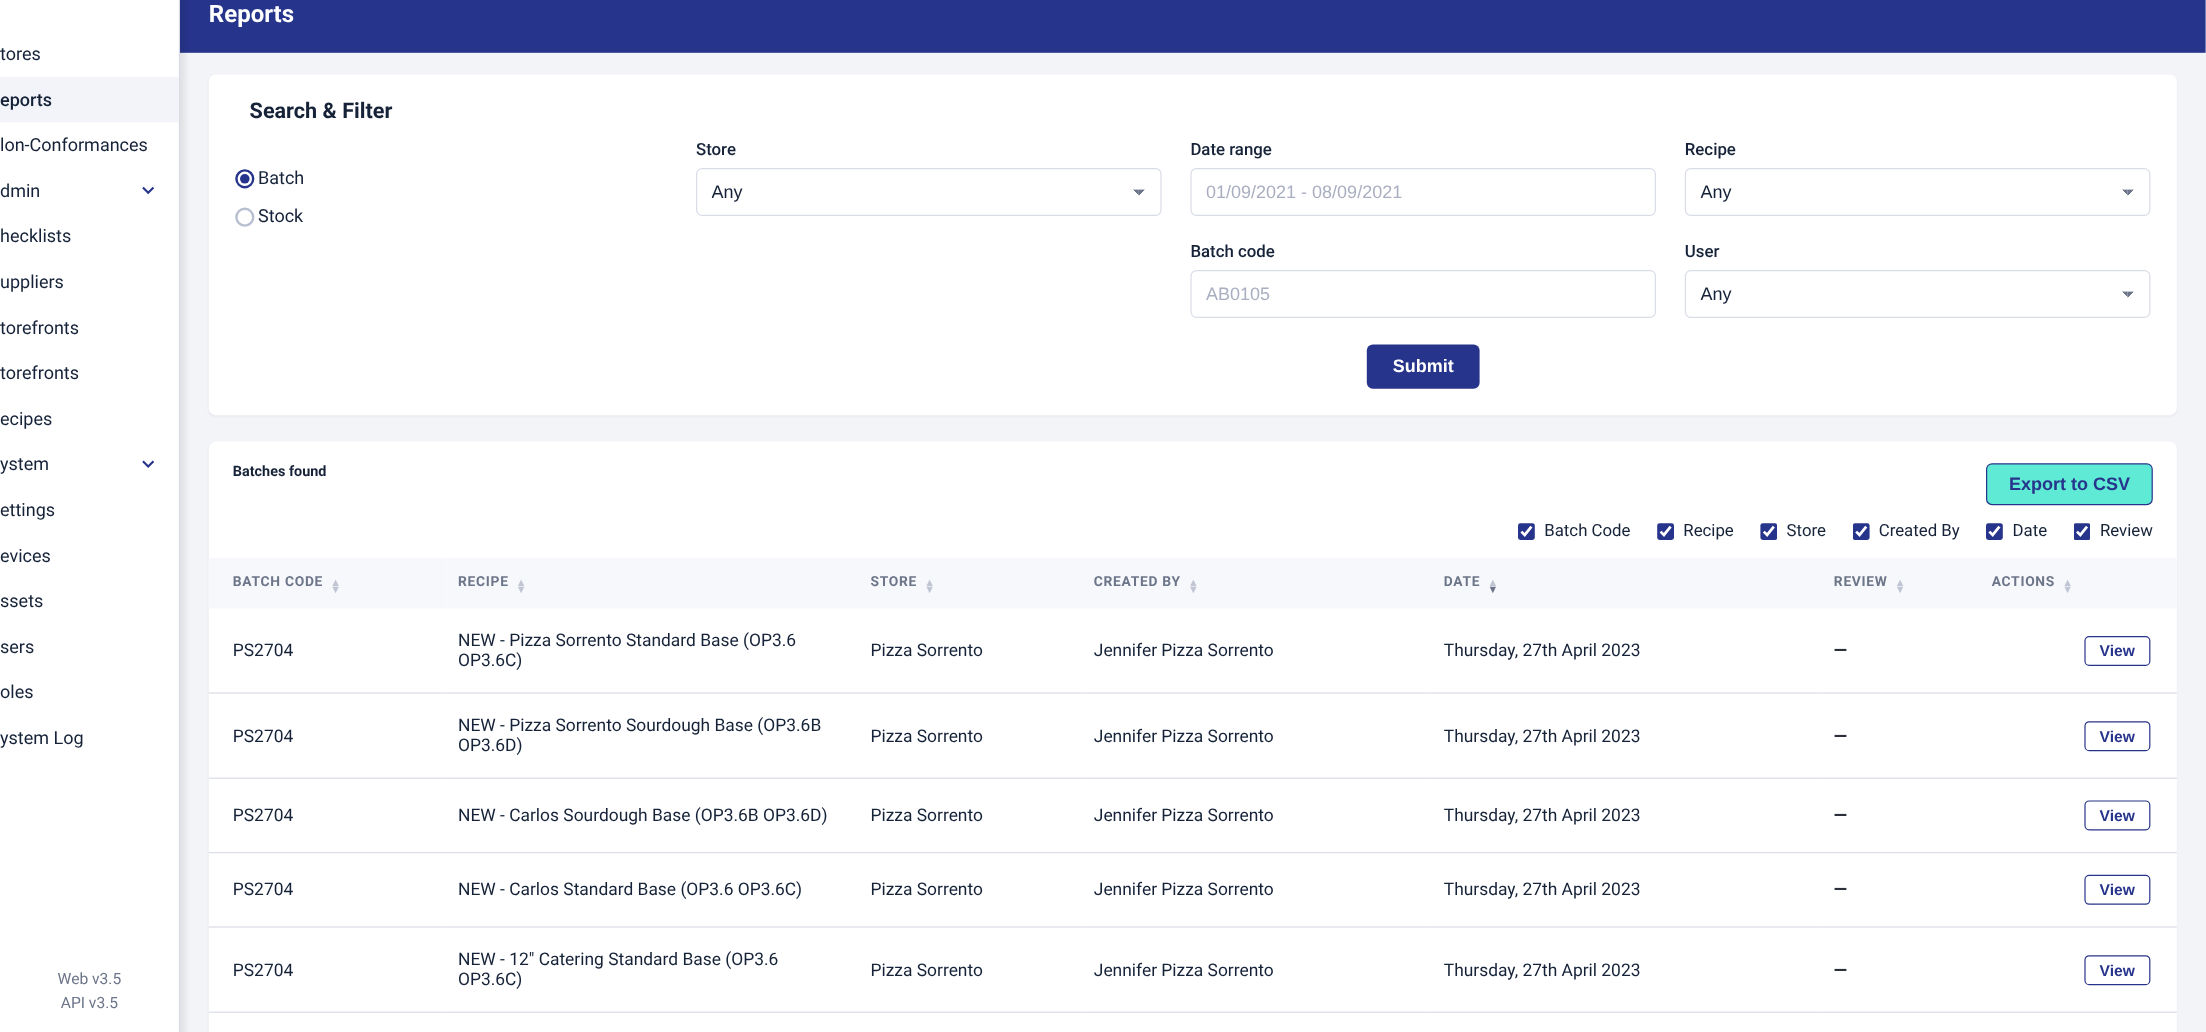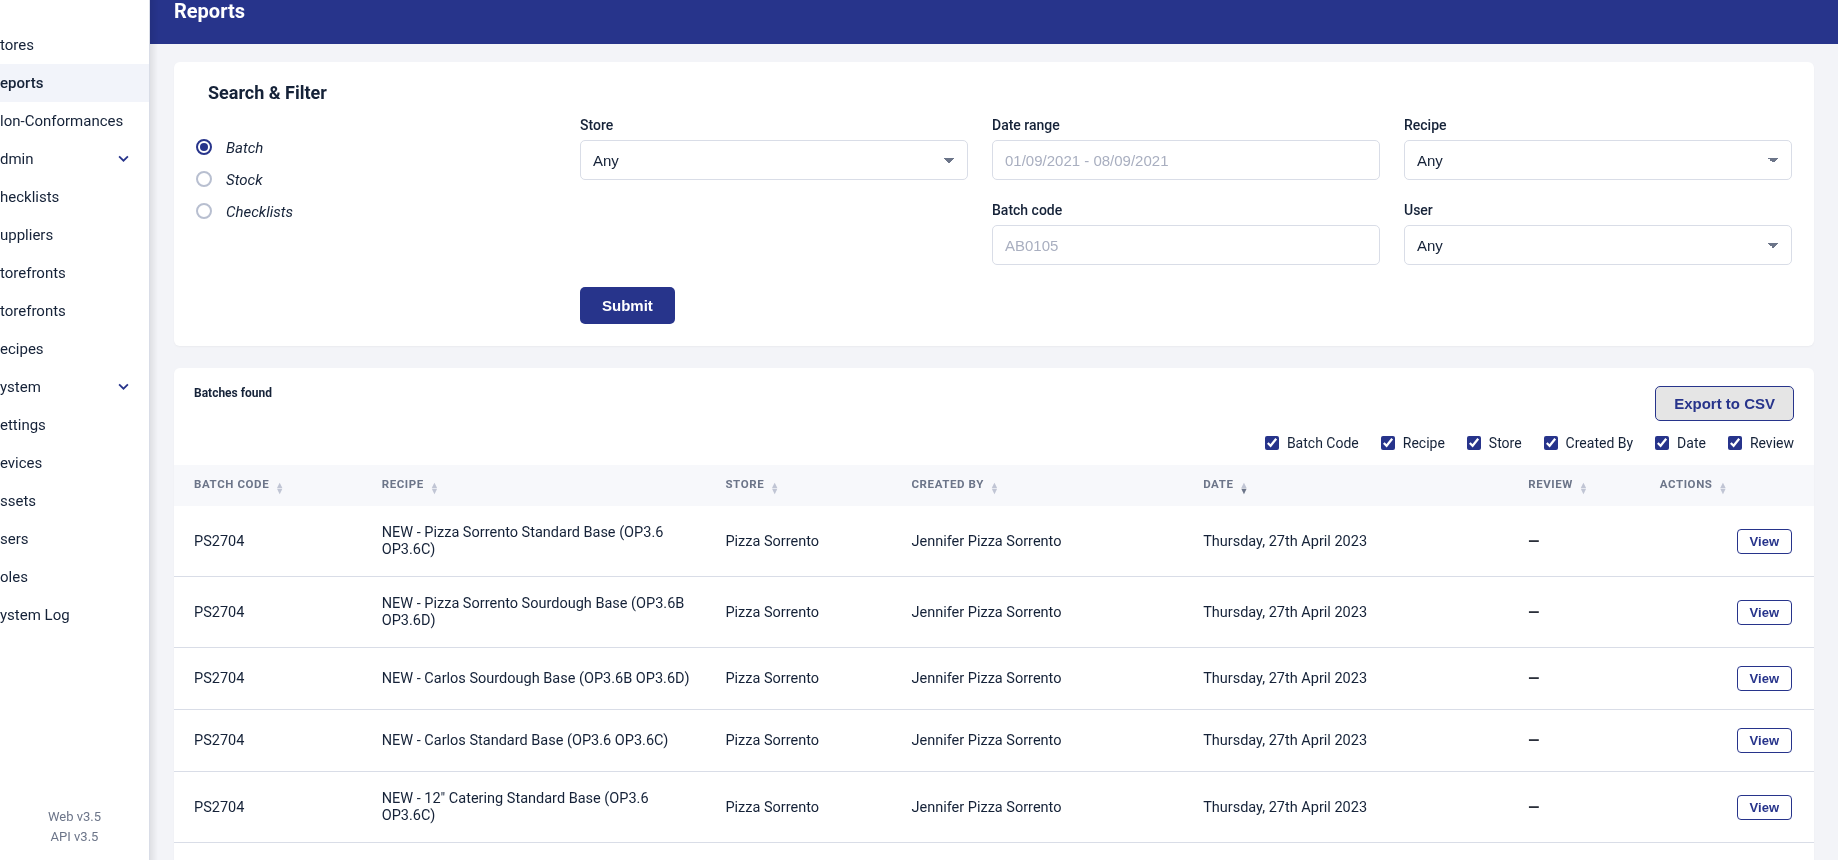--- a/index.html
+++ b/index.html
@@ -67,43 +67,43 @@
   .panel{
     background:var(--panel);
     border-radius:6px;
     box-shadow:0 1px 2px rgba(0,0,0,0.04);
     padding:20px 22px 22px 22px;
     margin-top:-0px;
   }
   .panel h2{margin:0 0 14px 12px;font-size:18px;font-weight:700;color:var(--text);}
   .filter-row{display:flex;gap:24px;}
   .radio-col{width:360px;flex:none;display:flex;flex-direction:column;gap:14px;padding-top:22px;}
-  .radio{display:flex;align-items:flex-start;gap:14px;font-size:15px;color:var(--text);cursor:pointer;font-style:italic;}
+  .radio{display:flex;align-items:flex-end;gap:3px;font-size:15px;color:var(--text);cursor:pointer;}
   .radio .dot{
     width:16px;height:16px;border-radius:50%;border:2px solid #b8bfd0;display:inline-block;position:relative;
   }
   .radio.selected .dot{border-color:var(--link);}
   .radio.selected .dot::after{
     content:"";position:absolute;inset:2px;border-radius:50%;background:var(--link);
   }
   .fields-grid{flex:1;display:grid;grid-template-columns:repeat(3,1fr);gap:22px 24px;}
   .field label{display:block;font-size:14px;color:var(--text);margin-bottom:7px;font-weight:500;}
   .control{
     width:100%;height:40px;border:1px solid var(--border);border-radius:5px;background:#fff;
     padding:0 12px;font-size:15px;color:var(--text);
   }
   .control.select{appearance:none;background-image:linear-gradient(45deg,transparent 50%,#6c7589 50%),linear-gradient(135deg,#6c7589 50%,transparent 50%);
     background-position:calc(100% - 18px) 17px,calc(100% - 13px) 17px;background-size:5px 5px,5px 5px;background-repeat:no-repeat;}
   .control::placeholder{color:#a9afc0;}
-  .actions-right{grid-column:1/-1;display:flex;justify-content:flex-start;}
+  .actions-right{grid-column:1/-1;display:flex;justify-content:center;}
   .btn{
     border:none;border-radius:5px;padding:10px 22px;font-size:15px;font-weight:600;cursor:pointer;
   }
   .btn.primary{background:var(--navy);color:#fff;}
-  .btn.outline{background:#e5e5e5;border:1px solid var(--link);color:var(--link);padding:8px 18px;}
+  .btn.outline{background:#5eead4;border:1px solid var(--link);color:var(--link);padding:8px 18px;}
   .btn.tiny{background:#fff;border:1px solid var(--link);color:var(--link);padding:4px 12px;font-size:13px;font-weight:600;border-radius:4px;}
   
   .results{margin-top:22px;background:var(--panel);border-radius:6px;box-shadow:0 1px 2px rgba(0,0,0,0.04);}
   .results-head{display:flex;align-items:flex-start;justify-content:space-between;padding:18px 20px 6px 20px;}
   .results-head h2{margin:0;font-size:12px;font-weight:700;}
   .col-toggles{display:flex;gap:18px;justify-content:flex-end;padding:6px 20px 12px 0;font-size:14px;}
   .toggle{display:flex;align-items:center;gap:5px;color:var(--text);cursor:pointer;}
   .toggle input{accent-color:var(--link);width:14px;height:14px;}
   table{width:100%;border-collapse:collapse;}
   thead th{
@@ -212,24 +212,20 @@
         <div class="filter-row">
           <div class="radio-col" id="radio-col">
               <div class="radio selected">
                 <span class="dot"></span>
                 <span>Batch</span>
               </div>
               <div class="radio">
                 <span class="dot"></span>
                 <span>Stock</span>
               </div>
-              <div class="radio">
-                <span class="dot"></span>
-                <span>Checklists</span>
-              </div>
             </div>
 
           <div class="fields-grid">
             <div class="field">
               <label>Store</label>
               <select class="control select">
                 <option>Any</option>
               </select>
             </div>
             <div class="field">

